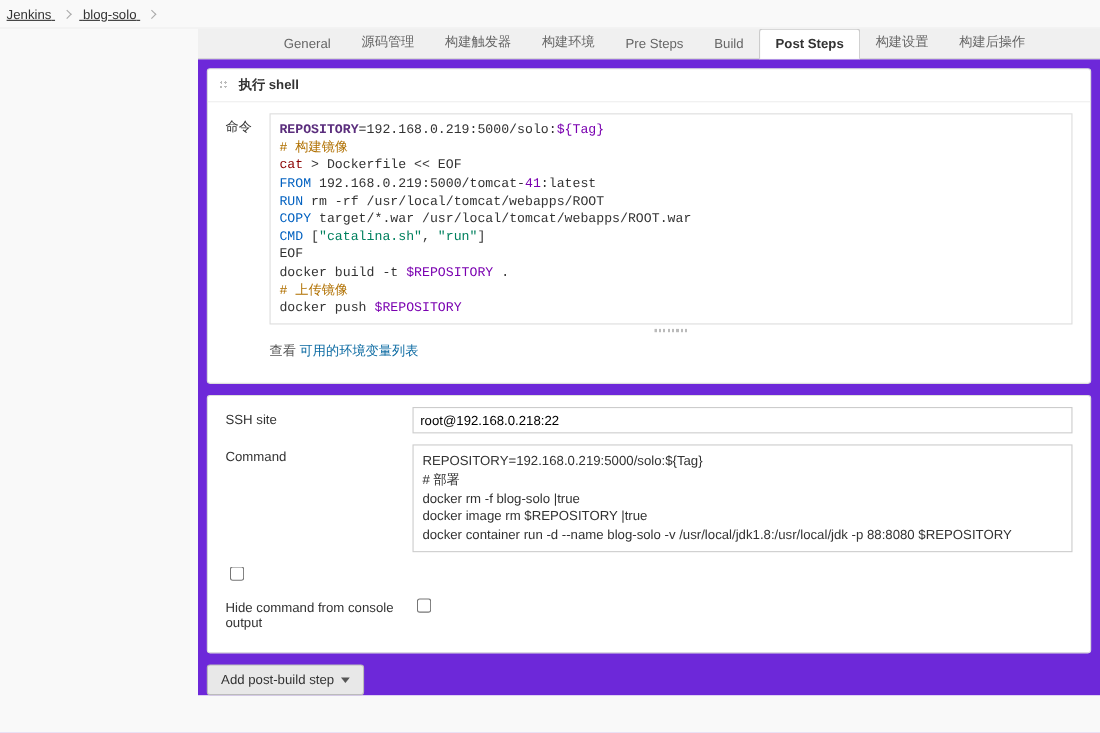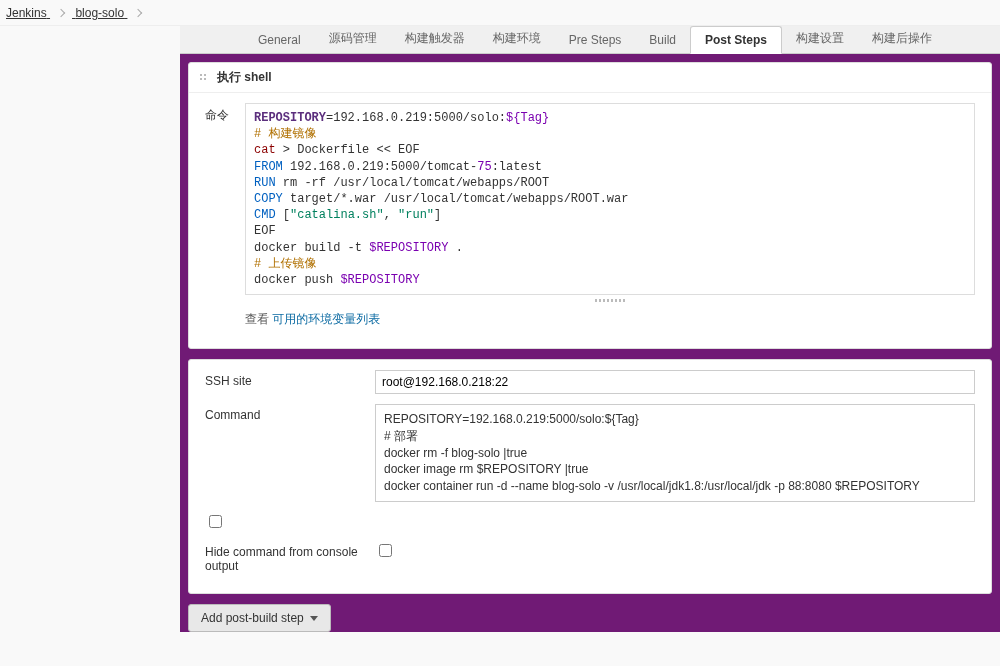--- a/index.html
+++ b/index.html
@@ -11,21 +11,21 @@
   .breadcrumb { height:26px; line-height:26px; padding:0 6px; font-size:12px; color:#555; background:#f9f9f9; border-bottom:1px solid #eee; }
   .breadcrumb .crumb { color:#333; }
   .breadcrumb .sep { display:inline-block; width:6px; height:6px; border-right:1px solid #aaa; border-top:1px solid #aaa; transform:rotate(45deg); margin:0 8px 1px 8px; }
 
   .content { position:absolute; left:180px; right:0; top:26px; bottom:0; }
 
   .tabs { height:28px; border-bottom:1px solid #ccc; display:flex; align-items:flex-end; padding-left:10px; background:#f0f0f0;justify-content:center; }
   .tab { padding:6px 14px; font-size:12px; color:#666; cursor:pointer; }
   .tab.active { background:#fff; border:1px solid #ccc; border-bottom:1px solid #fff; border-radius:3px 3px 0 0; color:#333; font-weight:bold; margin-bottom:-1px; }
 
-  .panel-area { background:#701a75; padding:8px 8px 0 8px; }
+  .panel-area { background:#6d28d9; padding:8px 8px 0 8px; }
 
   .block { background:#fff; border:1px solid #ddd; border-radius:3px; margin-bottom:10px; }
   .block-head { padding:6px 10px; border-bottom:1px solid #eee; font-weight:bold; font-size:12px; color:#333; display:flex; align-items:center; }
   .block-head .grip { width:10px; height:10px; margin-right:8px; background:
     radial-gradient(circle at 2px 2px,#bbb 1px,transparent 1px),
     radial-gradient(circle at 6px 2px,#bbb 1px,transparent 1px),
     radial-gradient(circle at 2px 6px,#bbb 1px,transparent 1px),
     radial-gradient(circle at 6px 6px,#bbb 1px,transparent 1px);
   }
   .block-body { padding:10px 16px; }
@@ -87,21 +87,21 @@
           <span class="grip"></span>
           <span>执行 shell</span>
         </div>
         <div class="block-body">
           <div class="form-row">
             <div class="form-label" style="width:40px;min-width:40px;">命令</div>
             <div class="form-field">
 <div class="code-box"><span class="c-rep">REPOSITORY</span><span>=192.168.0.219:5000/solo:</span><span class="c-var">${Tag}</span>
 <span class="c-dir"># 构建镜像</span>
 <span class="c-cmd">cat</span><span> &gt; Dockerfile &lt;&lt; EOF</span>
-<span class="c-key">FROM</span><span> 192.168.0.219:5000/tomcat-</span><span class="c-var">75</span><span>:latest</span>
+<span class="c-key">FROM</span><span> 192.168.0.219:5000/tomcat-</span><span class="c-var">41</span><span>:latest</span>
 <span class="c-key">RUN</span><span> rm -rf /usr/local/tomcat/webapps/ROOT</span>
 <span class="c-key">COPY</span><span> target/*.war /usr/local/tomcat/webapps/ROOT.war</span>
 <span class="c-key">CMD</span><span> [</span><span class="c-str">"catalina.sh"</span><span>, </span><span class="c-str">"run"</span><span>]</span>
 <span>EOF</span>
 <span>docker build -t </span><span class="c-var">$REPOSITORY</span><span> .</span>
 <span class="c-dir"># 上传镜像</span>
 <span>docker push </span><span class="c-var">$REPOSITORY</span></div>
               <div class="resize-handle">
                   <span></span>
                 </div>

